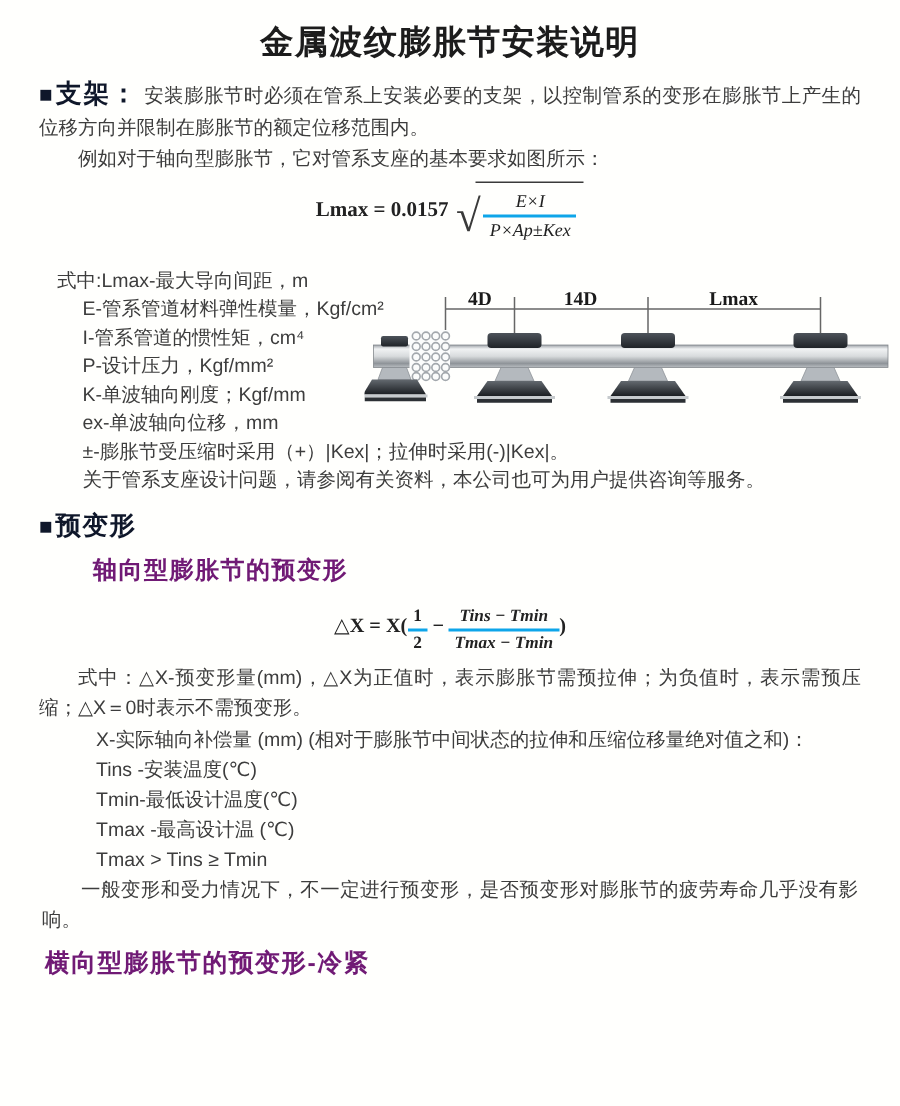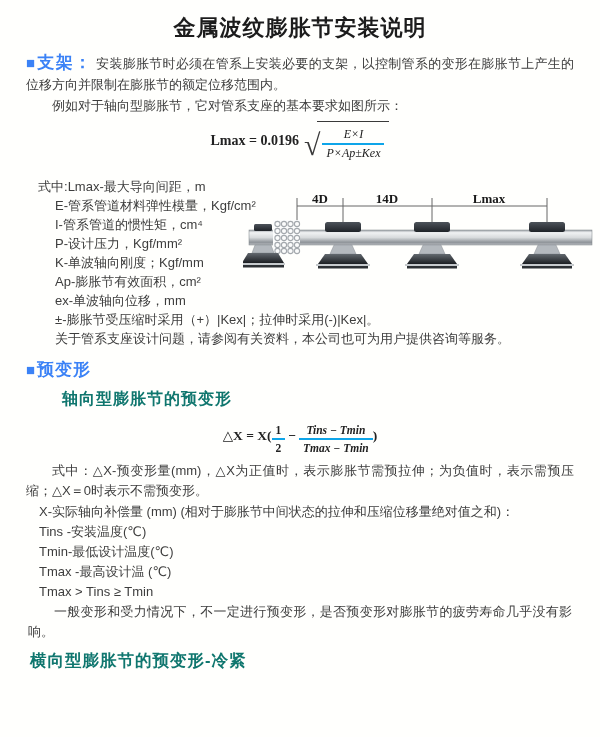--- a/index.html
+++ b/index.html
@@ -15,27 +15,27 @@
     margin:0;padding:13px 0 0;
     text-align:center;
     font-size:22px;font-weight:bold;letter-spacing:1px;
     color:#1c1c1c;
     font-family:"Liberation Sans",sans-serif;
   }
   .body-text{font-size:13px;line-height:21px;}
   .para{margin:0 26px;text-align:justify;}
   .indent{text-indent:2em;}
   .sec-head{
-    font-size:17px;font-weight:bold;color:#3b82f6;
+    font-size:17px;font-weight:bold;color:#0f172a;
     letter-spacing:1px;
   }
   .sec-head .marker{font-size:15px;margin-right:1px;}
   .intro-para{margin-top:9px;}
   .sub-head{
-    font-weight:bold;color:#0f766e;letter-spacing:1px;
+    font-weight:bold;color:#701a75;letter-spacing:1px;
     font-size:16px;margin:8px 0 0 62px;
   }
   .sub-head.left{margin-left:30px;font-size:16.5px;}
 
   
   .formula{
     text-align:center;
     font-family:"Liberation Serif","DejaVu Serif",serif;
     color:#222;
   }
@@ -52,50 +52,49 @@
   .f2 .frac,.f3 .frac{font-size:11.5px;}
   .op{margin:0 3px;}
 
   
   .defs{margin:2px 28px 0;font-size:13px;line-height:19px;}
   .def-line{white-space:nowrap;}
   .ml10{margin-left:10px;margin-top:16px;}
   .ml27{margin-left:27px;}
   .pre-head{margin:10px 26px 0;}
   .items{margin:0 28px;font-size:13px;line-height:20px;}
-  .items .def-line{margin-left:11px;}
+  .items .def-line{margin-left:36px;}
   .note-line{margin:0 28px;font-size:13px;line-height:20px;text-indent:2em;text-align:justify;}
 
   
   .diagram{position:absolute;left:243px;top:193px;width:352px;height:78px;}
 </style>
 </head>
 <body>
 
 <div class="page">
 
   <h1 class="page-title">金属波纹膨胀节安装说明</h1>
 
   <p class="para body-text intro-para"><span class="sec-head"><span class="marker">■</span><span>支架：</span></span> <span>安装膨胀节时必须在管系上安装必要的支架，以控制管系的变形在膨胀节上产生的位移方向并限制在膨胀节的额定位移范围内。</span></p>
   <p class="para body-text indent">例如对于轴向型膨胀节，它对管系支座的基本要求如图所示：</p>
 
   <div class="formula f1">
-    <span class="f-lhs">Lmax = 0.0196</span><span class="sqrt">
+    <span class="f-lhs">Lmax = 0.0157</span><span class="sqrt">
         <span class="radical">√</span>
         <span class="radicand"><span class="frac"><span class="num it">E×I</span><span class="den it">P×Ap±Kex</span></span></span>
       </span>
   </div>
 
   <div class="defs">
     <div class="def-line ml10"><span>式中:</span><span>Lmax-最大导向间距，m</span></div>
     <div class="def-line ml27">E-管系管道材料弹性模量，Kgf/cm²</div>
     <div class="def-line ml27">I-管系管道的惯性矩，cm⁴</div>
     <div class="def-line ml27">P-设计压力，Kgf/mm²</div>
     <div class="def-line ml27">K-单波轴向刚度；Kgf/mm</div>
-    <div class="def-line ml27">Ap-膨胀节有效面积，cm²</div>
     <div class="def-line ml27">ex-单波轴向位移，mm</div>
     <div class="def-line ml27">±-膨胀节受压缩时采用（+）|Kex|；拉伸时采用(-)|Kex|。</div>
     <div class="def-line ml27">关于管系支座设计问题，请参阅有关资料，本公司也可为用户提供咨询等服务。</div>
   </div>
 
   <svg class="diagram" viewBox="0 0 352 78" xmlns="http://www.w3.org/2000/svg">
     <defs>
       <linearGradient id="pipeG" x1="0" y1="0" x2="0" y2="1">
         <stop offset="0" stop-color="#9fa4a9"></stop>
         <stop offset="0.18" stop-color="#f0f2f3"></stop>

